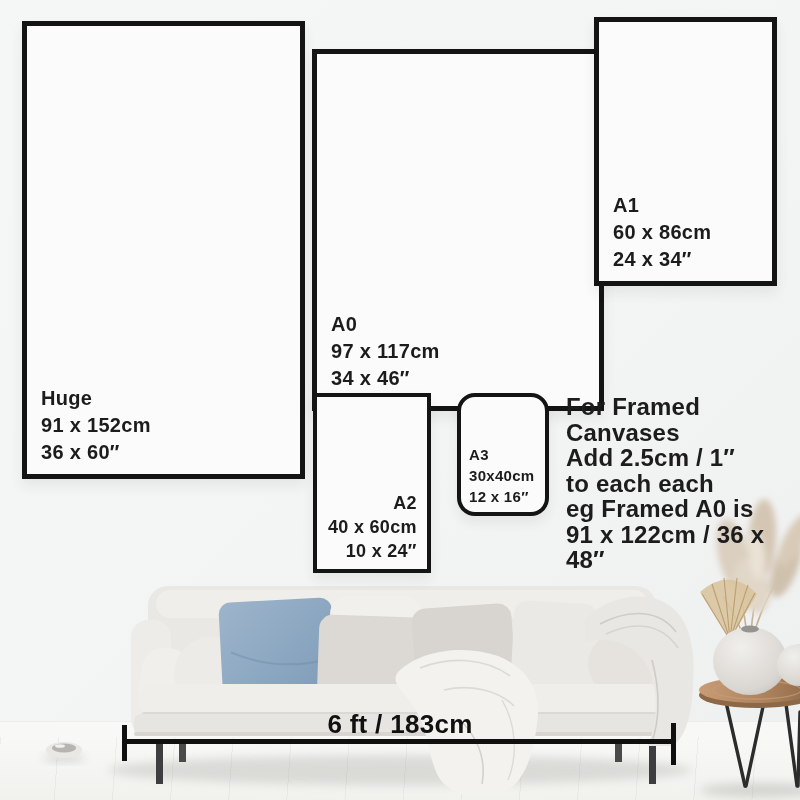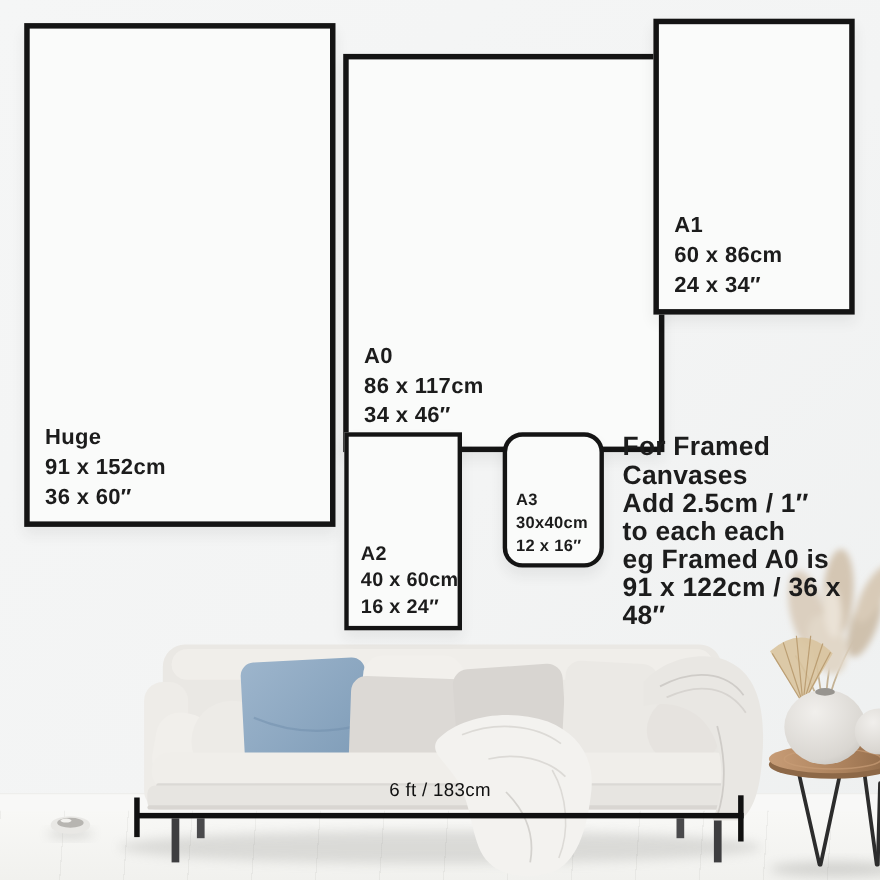--- a/index.html
+++ b/index.html
@@ -16,36 +16,36 @@
       repeating-linear-gradient(94deg, rgba(110,110,104,.08) 0 1px, rgba(0,0,0,0) 1px 58px),
       linear-gradient(#f8f8f6,#f1f1ee);}
   
   .scene-svg{position:absolute; left:0; top:0; z-index:2;}
   
   .frame{position:absolute; z-index:3; box-sizing:border-box; background:#fafbfa;
     border:5px solid #141414; box-shadow:0 7px 12px rgba(40,40,40,.07);padding-left:44px;}
   .frame-huge{left:22px; top:21px;  width:283px; height:458px;}
   .frame-a0  {left:312px; top:19px; width:292px; height:362px;margin-top:30px;}
   .frame-a1  {left:594px; top:17px; width:183px; height:269px;}
-  .frame-a2  {left:313px; top:393px; width:107px; height:180px; border-width:4px;}
+  .frame-a2  {left:313px; top:393px; width:118px; height:180px; border-width:4px;text-align:right;}
   .frame-a3  {left:457px; top:393px; width:92px;  height:123px; border-width:4px;border-radius:18px;}
   .frame-label{position:absolute; left:14px; bottom:8px; color:#1c1c1c;
     font-weight:600; font-size:20px; line-height:27px; letter-spacing:.3px; white-space:nowrap;}
   .frame-a2 .frame-label{font-size:18px; line-height:24px; left:11px; bottom:6px;}
   .frame-a3 .frame-label{font-size:15px; line-height:21px; left:8px;  bottom:5px;}
   
   .info{position:absolute; z-index:3; left:566px; top:394px; width:232px;
     color:#1c1c1c; font-size:24px; line-height:25.5px; font-weight:600; letter-spacing:.2px;}
   
   .measure{position:absolute; z-index:4;}
   .measure-line{left:124px; top:739px; width:552px; height:5px; background:#101010;}
   .measure-cap-left {left:122px; top:725px; width:5px; height:36px; background:#101010;}
   .measure-cap-right{left:671px; top:723px; width:5px; height:42px; background:#101010;}
   .measure-label{left:400px; top:709px; transform:translateX(-50%);
-    color:#101010; font-size:17px; font-weight:400; letter-spacing:.3px; white-space:nowrap;}
+    color:#101010; font-size:26px; font-weight:700; letter-spacing:.3px; white-space:nowrap;}
 </style>
 </head>
 <body>
 
 <div class="scene">
 
   <div class="baseboard"></div>
   <div class="floor"></div>
 
   <svg class="scene-svg" width="800" height="800" viewBox="0 0 800 800">
@@ -194,38 +194,38 @@
     <div class="frame-label">
       <div>Huge</div>
       <div>91 x 152cm</div>
       <div>36 x 60″</div>
     </div>
   </div>
 
   <div class="frame frame-a0">
     <div class="frame-label" style="bottom:14px;">
       <div>A0</div>
-      <div>86 x 117cm</div>
+      <div>97 x 117cm</div>
       <div>34 x 46″</div>
     </div>
   </div>
 
   <div class="frame frame-a1">
     <div class="frame-label">
       <div>A1</div>
       <div>60 x 86cm</div>
       <div>24 x 34″</div>
     </div>
   </div>
 
   <div class="frame frame-a2">
     <div class="frame-label">
       <div>A2</div>
       <div>40 x 60cm</div>
-      <div>16 x 24″</div>
+      <div>10 x 24″</div>
     </div>
   </div>
 
   <div class="frame frame-a3">
     <div class="frame-label">
       <div>A3</div>
       <div>30x40cm</div>
       <div>12 x 16″</div>
     </div>
   </div>

